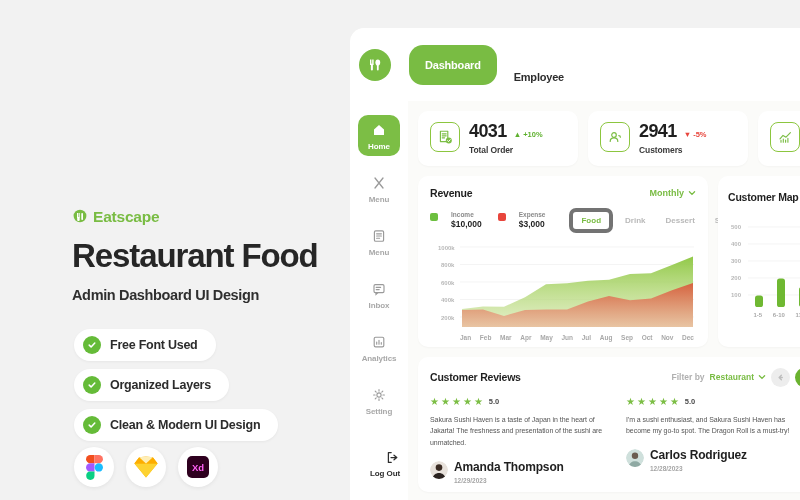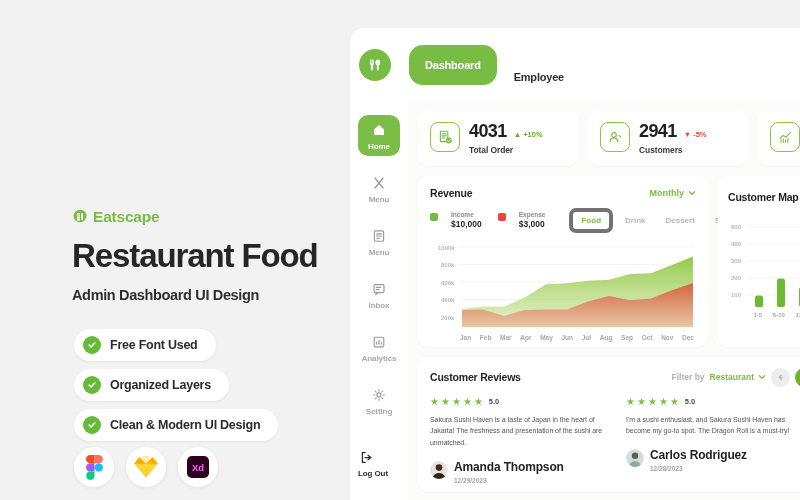--- a/index.html
+++ b/index.html
@@ -47,21 +47,21 @@
   
   .sidebar { position: absolute; left: 0; top: 73px; width: 58px; height: 399px;
     background: #ffffff; display: flex; flex-direction: column; align-items: center; padding-top: 14px; }
   .nav-item { width: 42px; padding: 7px 0 5px; border-radius: 10px; display: flex;
     flex-direction: column; align-items: center; gap: 4px; margin-bottom: 12px; }
   .nav-item.active { background: #7cbe45; }
   .nav-label { font-size: 8px; font-weight: 700; color: #a8a8a8; letter-spacing: -0.1px; }
   .nav-item.active .nav-label { color: #ffffff; }
   .nav-ico { width: 16px; height: 16px; display: flex; align-items: center; justify-content: center; }
   .logout { position: absolute; left: 8px; bottom: 22px; width: 42px; display: flex;
-    flex-direction: column; align-items: flex-start; gap: 4px; }
+    flex-direction: column; align-items: flex-end; gap: 4px; }
   .logout .nav-label { color: #2d2d2d; }
 
   
   .content { position: absolute; left: 58px; top: 73px; width: 412px; height: 399px; padding: 10px 0 0 10px; }
 
   .stats { display: flex; gap: 10px; }
   .stat { background: #fff; border-radius: 10px; padding: 11px 12px; width: 160px; flex: 0 0 auto;
     display: flex; align-items: flex-start; gap: 9px; box-shadow: 0 1px 2px rgba(0,0,0,0.03); }
   .stat-ico { width: 30px; height: 30px; border-radius: 8px; border: 1.3px solid #8cc63f;
     display: flex; align-items: center; justify-content: center; flex: 0 0 auto; }

